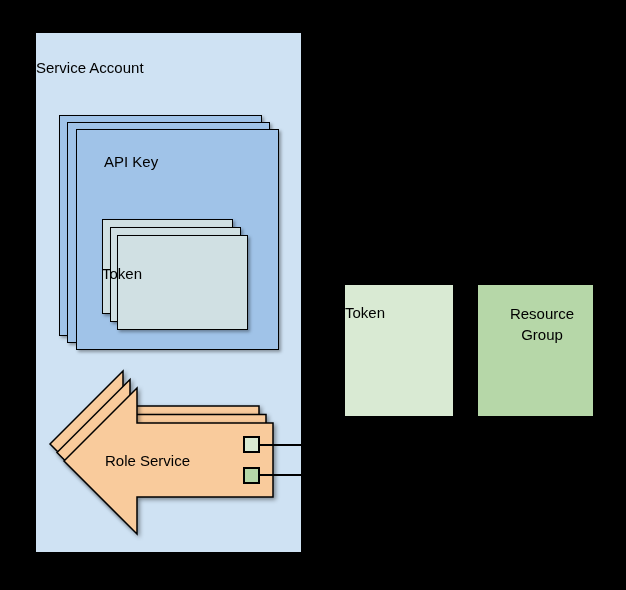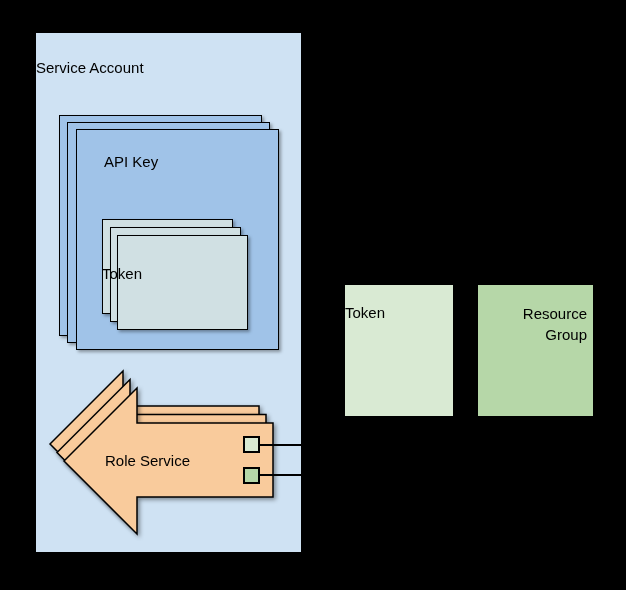--- a/index.html
+++ b/index.html
@@ -28,21 +28,21 @@
     width:17px;height:17px;border:2px solid var(--shape_border);
   }
   .port-role{background:var(--role_fill);}
   .port-rg{background:var(--resource_group_fill);}
   .conn{height:2px;background:var(--connector_line);}
   .arrow-svg{position:absolute;left:22px;top:366px;}
   .arrow-svg polygon{
     stroke:var(--shape_border);stroke-width:1.5;
     filter:drop-shadow(2px 2px 2px rgba(0,0,0,0.4));
   }
-  .rg-label{text-align:right;line-height:21px;}
+  .rg-label{text-align:center;line-height:21px;}
 </style>
 </head>
 <body>
 
 <div class="abs sa-box" style="left:36px;top:33px;width:265px;height:519px;"></div>
 <div class="lbl" style="left:36px;top:58px;width:265px;">Service Account</div>
 
 <div class="abs stack-layer api-layer" style="left:59px;top:115px;"></div>
 <div class="abs stack-layer api-layer" style="left:67px;top:122px;"></div>
 <div class="abs stack-layer api-layer" style="left:76px;top:129px;"></div>

